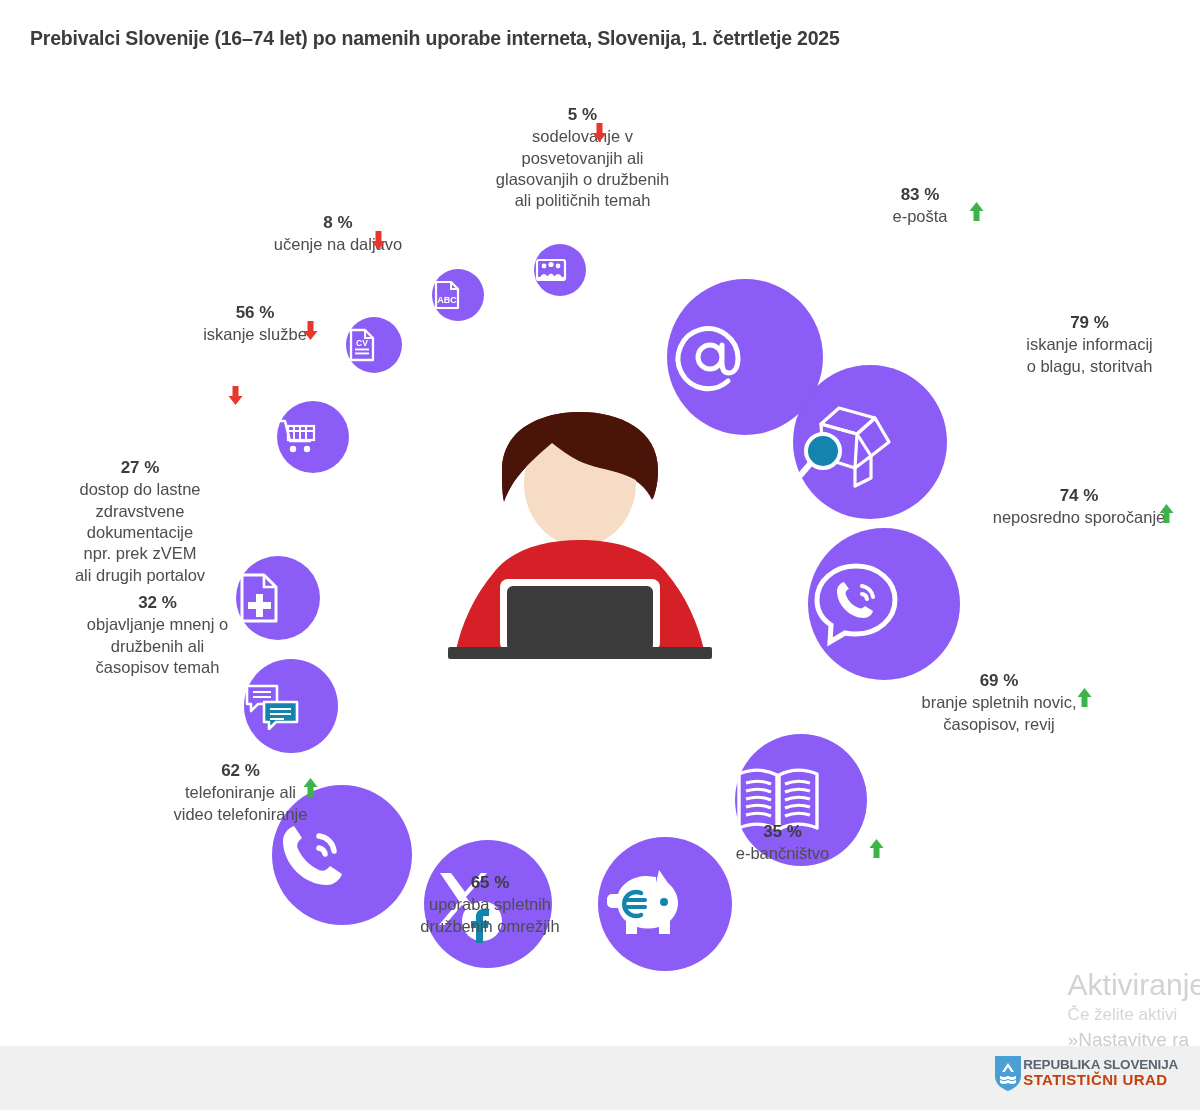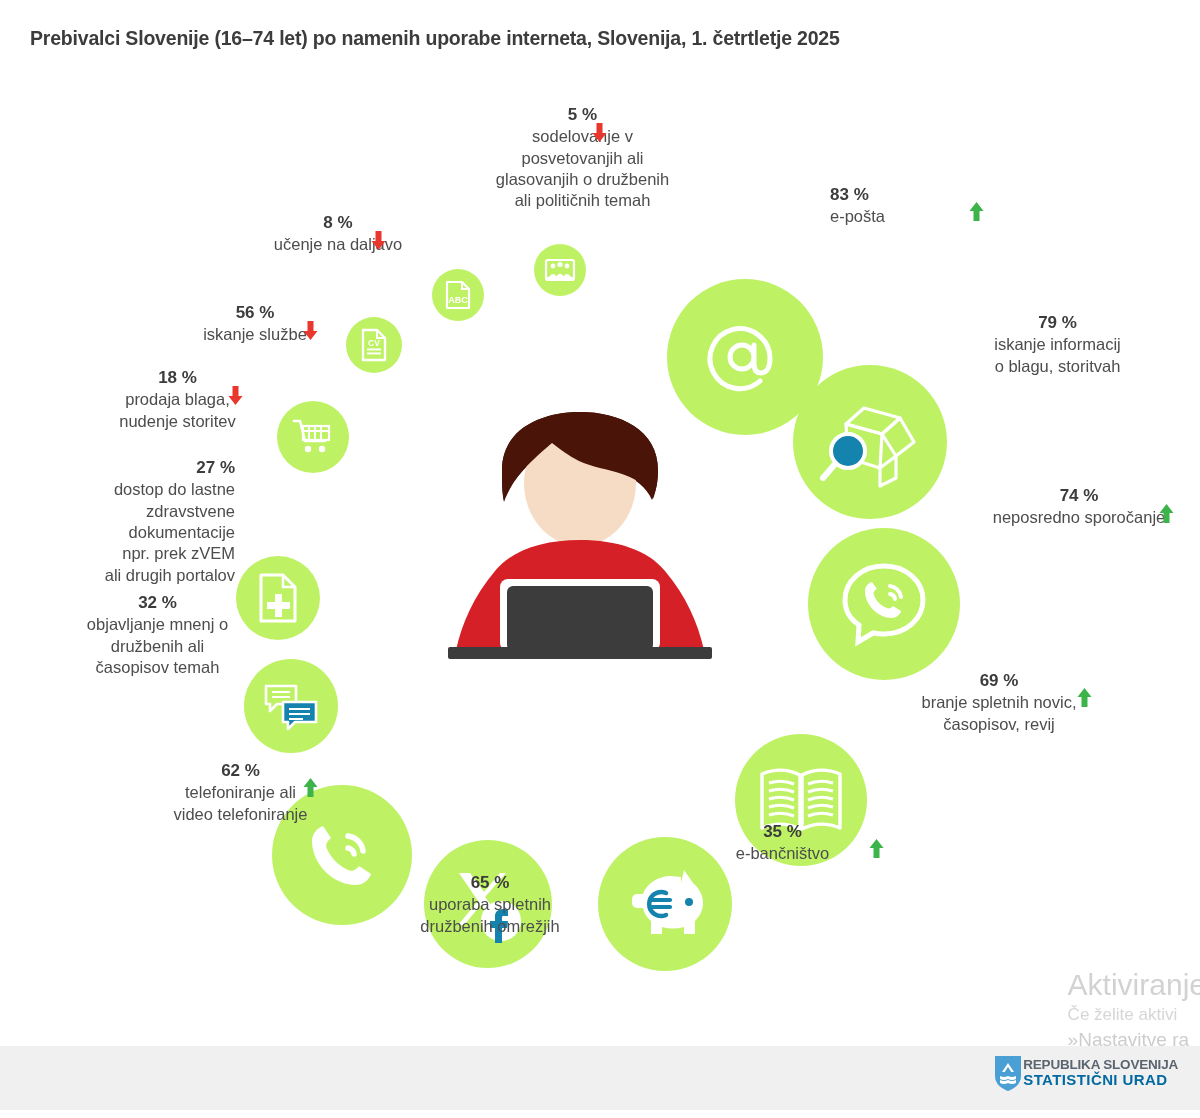--- a/index.html
+++ b/index.html
@@ -18,37 +18,37 @@
     font-size: 19.5px; font-weight: bold; color: #3c3c3c;
     letter-spacing: -0.2px; white-space: nowrap; text-align: center;
   }
 
   
   .canvas { position: absolute; left:0; top:62px; width:1200px; height:980px; }
 
   
   .bubble {
     position: absolute; border-radius: 50%;
-    background: #bef264;
-    display: flex; align-items: center; justify-content: center;
+    background: #8b5cf6;
+    display: flex; align-items: center; justify-content: flex-start;
   }
   .bubble svg { display:block; }
 
   
   .lbl {
     position: absolute; color: #4a4a4a;
     font-size: 16.5px; line-height: 1.30;
   }
   .lbl .pct {
     font-weight: bold; font-size: 17px; color: #3c3c3c;
     white-space: nowrap; display:block;
   }
   .lbl .txt { display:block; white-space: pre-line; color:#4d4d4d; }
   .ta-c { text-align: center; }
-  .ta-l { text-align: left; }
+  .ta-l { text-align: center; }
 
   .arrow { display:inline-block; width:0; height:0; vertical-align:-1px; margin-left:5px; position:relative; }
   .arrow svg { display:block; position:absolute; left:0; top:-9px; }
 
   
   .person { position:absolute; }
 
   
   .watermark { position:absolute; right: -6px; top: 968px; text-align:left; color:#cfcfcf; }
   .wm1 { font-size: 30px; line-height:1.1; color:#d2d2d2; }
@@ -60,21 +60,21 @@
     position:absolute; left:0; top:1046px; width:1200px; height:72px;
     background:#f0f0f0;
   }
   .footer-inner {
     position:absolute; right: 22px; top: 8px;
     display:flex; align-items:center; gap:0;
   }
   .crest { width: 30px; height: 38px; }
   .org { line-height:1.12; }
   .org .o1 { font-size: 13.5px; font-weight:bold; color:#5a6570; letter-spacing:-0.2px; }
-  .org .o2 { font-size: 15px; font-weight:bold; color:#0369a1; letter-spacing:0.4px; }
+  .org .o2 { font-size: 15px; font-weight:bold; color:#c2410c; letter-spacing:0.4px; }
   .footer-strip { position:absolute; left:0; top:1110px; width:1200px; height:8px; background:#ffffff; }
 </style>
 </head>
 <body>
 
 <div id="stage">
 
   <div class="title">Prebivalci Slovenije (16–74 let) po namenih uporabe interneta, Slovenija, 1. četrtletje 2025</div>
 
   <div class="canvas">
@@ -279,33 +279,28 @@
       <span class="pct">56 %</span>
       <span class="txt">iskanje službe</span>
     </div>
     <span class="arrow" style="left:278px; top:253px;">
       <svg width="17" height="19" viewBox="0 0 17 19">
           <path d="M5.5 0 h6 v10 h4 L8.5 19 L1.5 10 h4 Z" fill="#e8372d"></path>
         </svg>
     </span>
 
     
-    <div class="lbl ta-c" style="left:85px; top:305px; width:185px;">
-      <span class="pct">18 %</span>
-      <span class="txt">prodaja blaga,
-nudenje storitev</span>
-    </div>
     <span class="arrow" style="left:194px; top:318px;">
       <svg width="17" height="19" viewBox="0 0 17 19">
           <path d="M5.5 0 h6 v10 h4 L8.5 19 L1.5 10 h4 Z" fill="#e8372d"></path>
         </svg>
     </span>
 
     
-    <div class="lbl ta-c" style="left:45px; top:395px; width:190px;text-align:right;">
+    <div class="lbl ta-c" style="left:45px; top:395px; width:190px;">
       <span class="pct">27 %</span>
       <span class="txt">dostop do lastne
 zdravstvene
 dokumentacije
 npr. prek zVEM
 ali drugih portalov</span>
     </div>
 
     
     <div class="lbl ta-c" style="left:45px; top:530px; width:225px;">
@@ -362,21 +357,21 @@
       <span class="pct">74 %</span>
       <span class="txt">neposredno sporočanje</span>
     </div>
     <span class="arrow" style="left:1087px; top:436px;">
       <svg width="17" height="19" viewBox="0 0 17 19">
           <path d="M8.5 0 L15.5 9 h-4 v10 h-6 V9 h-4 Z" fill="#3cb44a"></path>
         </svg>
     </span>
 
     
-    <div class="lbl ta-c" style="left:950px; top:250px; width:215px;">
+    <div class="lbl ta-c" style="left:982px; top:250px; width:215px;">
       <span class="pct">79 %</span>
       <span class="txt">iskanje informacij
 o blagu, storitvah</span>
     </div>
 
     
     <div class="lbl ta-l" style="left:830px; top:122px; width:180px;">
       <span class="pct">83 %</span>
       <span class="txt">e-pošta</span>
     </div>

